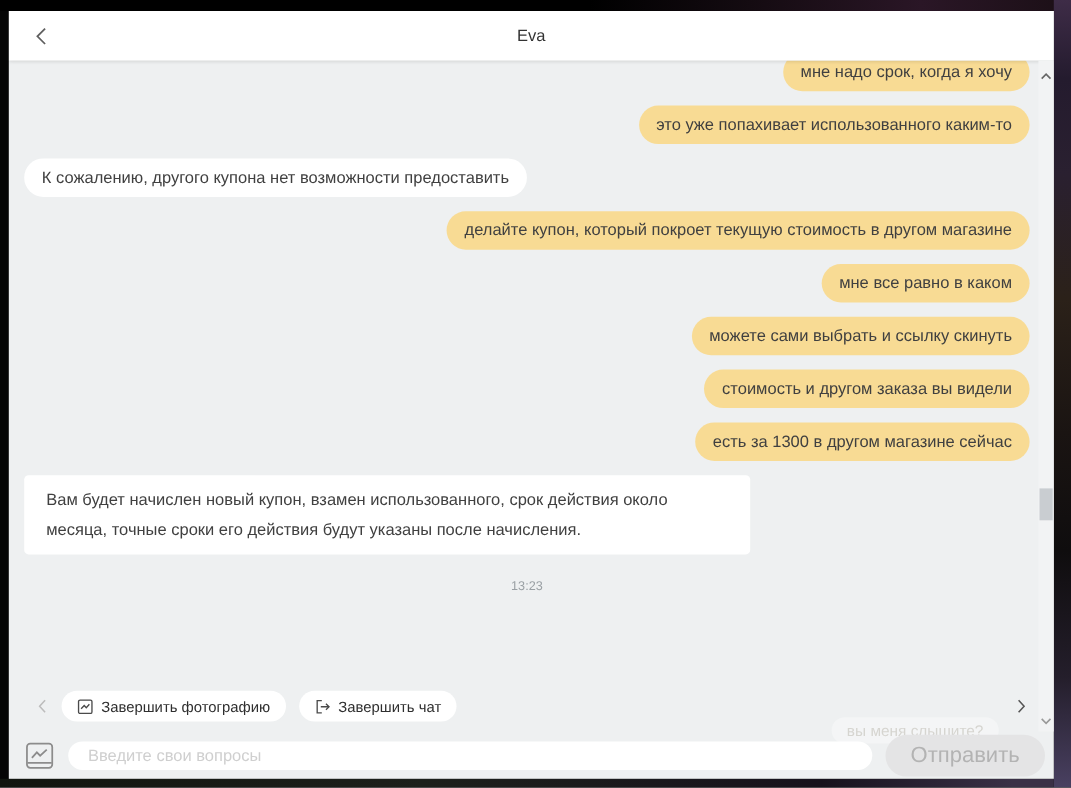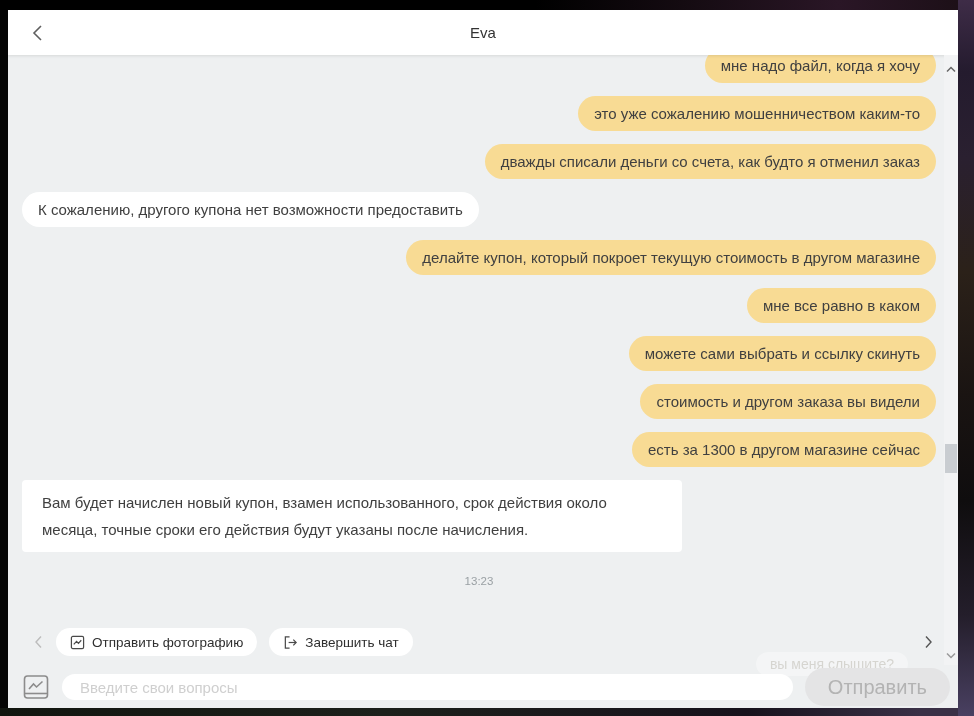--- a/index.html
+++ b/index.html
@@ -127,23 +127,22 @@
       <span>
         <svg width="14" height="18" viewBox="0 0 14 18">
             <polyline points="10,2 3,9 10,16" fill="none" stroke="#5f5f5f" stroke-width="1.6"></polyline>
           </svg>
       </span>
     </button>
     <div class="chat-title">Eva</div>
   </div>
 
   <div class="messages">
-    <div class="msg user first">мне надо файл, когда я хочу</div>
-    <div class="msg user">это уже сожалению мошенничеством каким-то</div>
-    <div class="msg user">дважды списали деньги со счета, как будто я отменил заказ</div>
+    <div class="msg user first">мне надо срок, когда я хочу</div>
+    <div class="msg user">это уже попахивает использованного каким-то</div>
     <div class="msg agent">К сожалению, другого купона нет возможности предоставить</div>
     <div class="msg user">делайте купон, который покроет текущую стоимость в другом магазине</div>
     <div class="msg user">мне все равно в каком</div>
     <div class="msg user">можете сами выбрать и ссылку скинуть</div>
     <div class="msg user">стоимость и другом заказа вы видели</div>
     <div class="msg user">есть за 1300 в другом магазине сейчас</div>
     <div class="msg agent multi">Вам будет начислен новый купон, взамен использованного, срок действия около месяца, точные сроки его действия будут указаны после начисления.</div>
     <div class="timestamp">13:23</div>
   </div>
 
@@ -156,21 +155,21 @@
       </span>
     </button>
     <div class="chips">
       <button class="chip">
         <span>
           <svg width="15" height="15" viewBox="0 0 16 16">
               <rect x="1.5" y="1.5" width="13" height="13" rx="1.5" fill="none" stroke="#4a4a4a" stroke-width="1.3"></rect>
               <polyline points="4,10 7,6.8 9,9 12,5.6" fill="none" stroke="#4a4a4a" stroke-width="1.3"></polyline>
             </svg>
         </span>
-        <span>Отправить фотографию</span>
+        <span>Завершить фотографию</span>
       </button>
       <button class="chip">
         <span>
           <svg width="15" height="15" viewBox="0 0 16 16">
               <polyline points="7,2 2.5,2 2.5,14 7,14" fill="none" stroke="#4a4a4a" stroke-width="1.3"></polyline>
               <line x1="6" y1="8" x2="14" y2="8" stroke="#4a4a4a" stroke-width="1.3"></line>
               <polyline points="11,5 14,8 11,11" fill="none" stroke="#4a4a4a" stroke-width="1.3"></polyline>
             </svg>
         </span>
         <span>Завершить чат</span>

